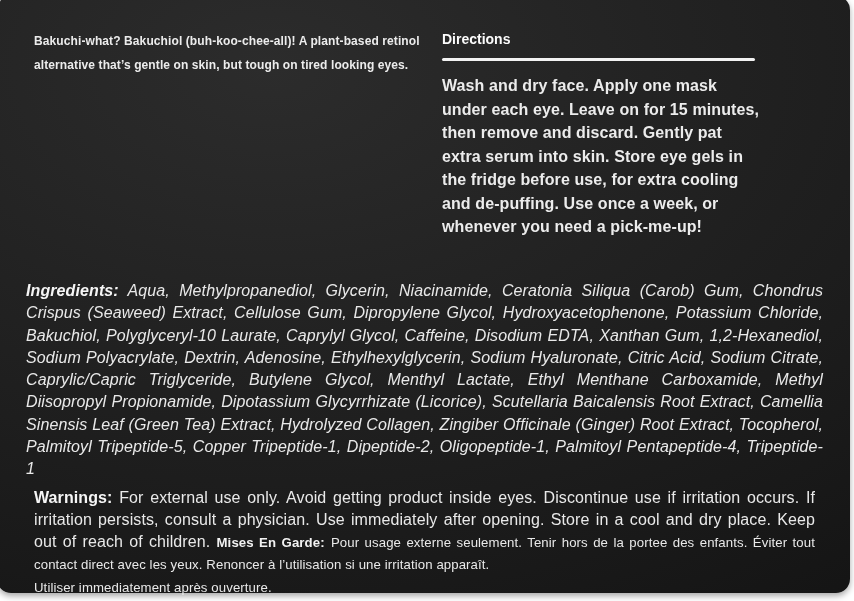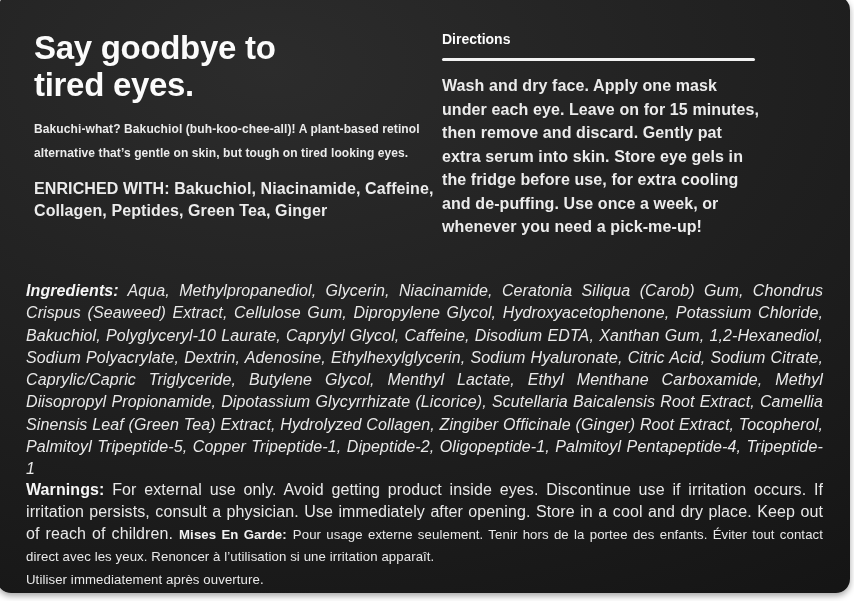--- a/index.html
+++ b/index.html
@@ -79,46 +79,41 @@
     color: #e9e9e9;
     letter-spacing: 0.1px;
     font-style: italic;
   }
   .ing-label { font-weight: 700; color: #f6f6f6; }
 
   
   .warnings {
     position: absolute;
     top: 479px; left: 25px; right: 23px;
-    margin: 4px;
+    margin: 12px;
     text-align: justify;
     font-size: 16px; line-height: 21.8px; font-weight: 400;
     color: #e9e9e9;
     letter-spacing: 0.1px;
   }
   .warn-label { font-weight: 700; color: #f6f6f6; }
   .warn-label-fr { font-weight: 700; font-size: 13.2px; color: #f2f2f2; }
   .warn-fr { font-size: 13.2px; }
   .warn-fr-line2 { display: block; margin-top: 1px; }
 </style>
 </head>
 <body>
 
 <div class="stage">
   <div class="panel">
 
     <section class="top-row">
 
       <div class="col-left">
-        <h1 class="headline">
-          <span class="hl">Say goodbye to</span>
-          <span class="hl">tired eyes.</span>
-        </h1>
         <p class="intro">Bakuchi-what? Bakuchiol (buh-koo-chee-all)! A plant-based retinol alternative that’s gentle on skin, but tough on tired looking eyes.</p>
-        <p class="enriched">ENRICHED WITH: Bakuchiol, Niacinamide, Caffeine, Collagen, Peptides, Green Tea, Ginger</p>
       </div>
 
       <div class="col-right">
         <h2 class="dir-title">Directions</h2>
         <div class="dir-rule"></div>
         <p class="dir-body">Wash and dry face. Apply one mask under each eye. Leave on for 15 minutes, then remove and discard. Gently pat extra serum into skin. Store eye gels in the fridge before use, for extra cooling and de-puffing. Use once a week, or whenever you need a pick-me-up!</p>
       </div>
 
     </section>
 

